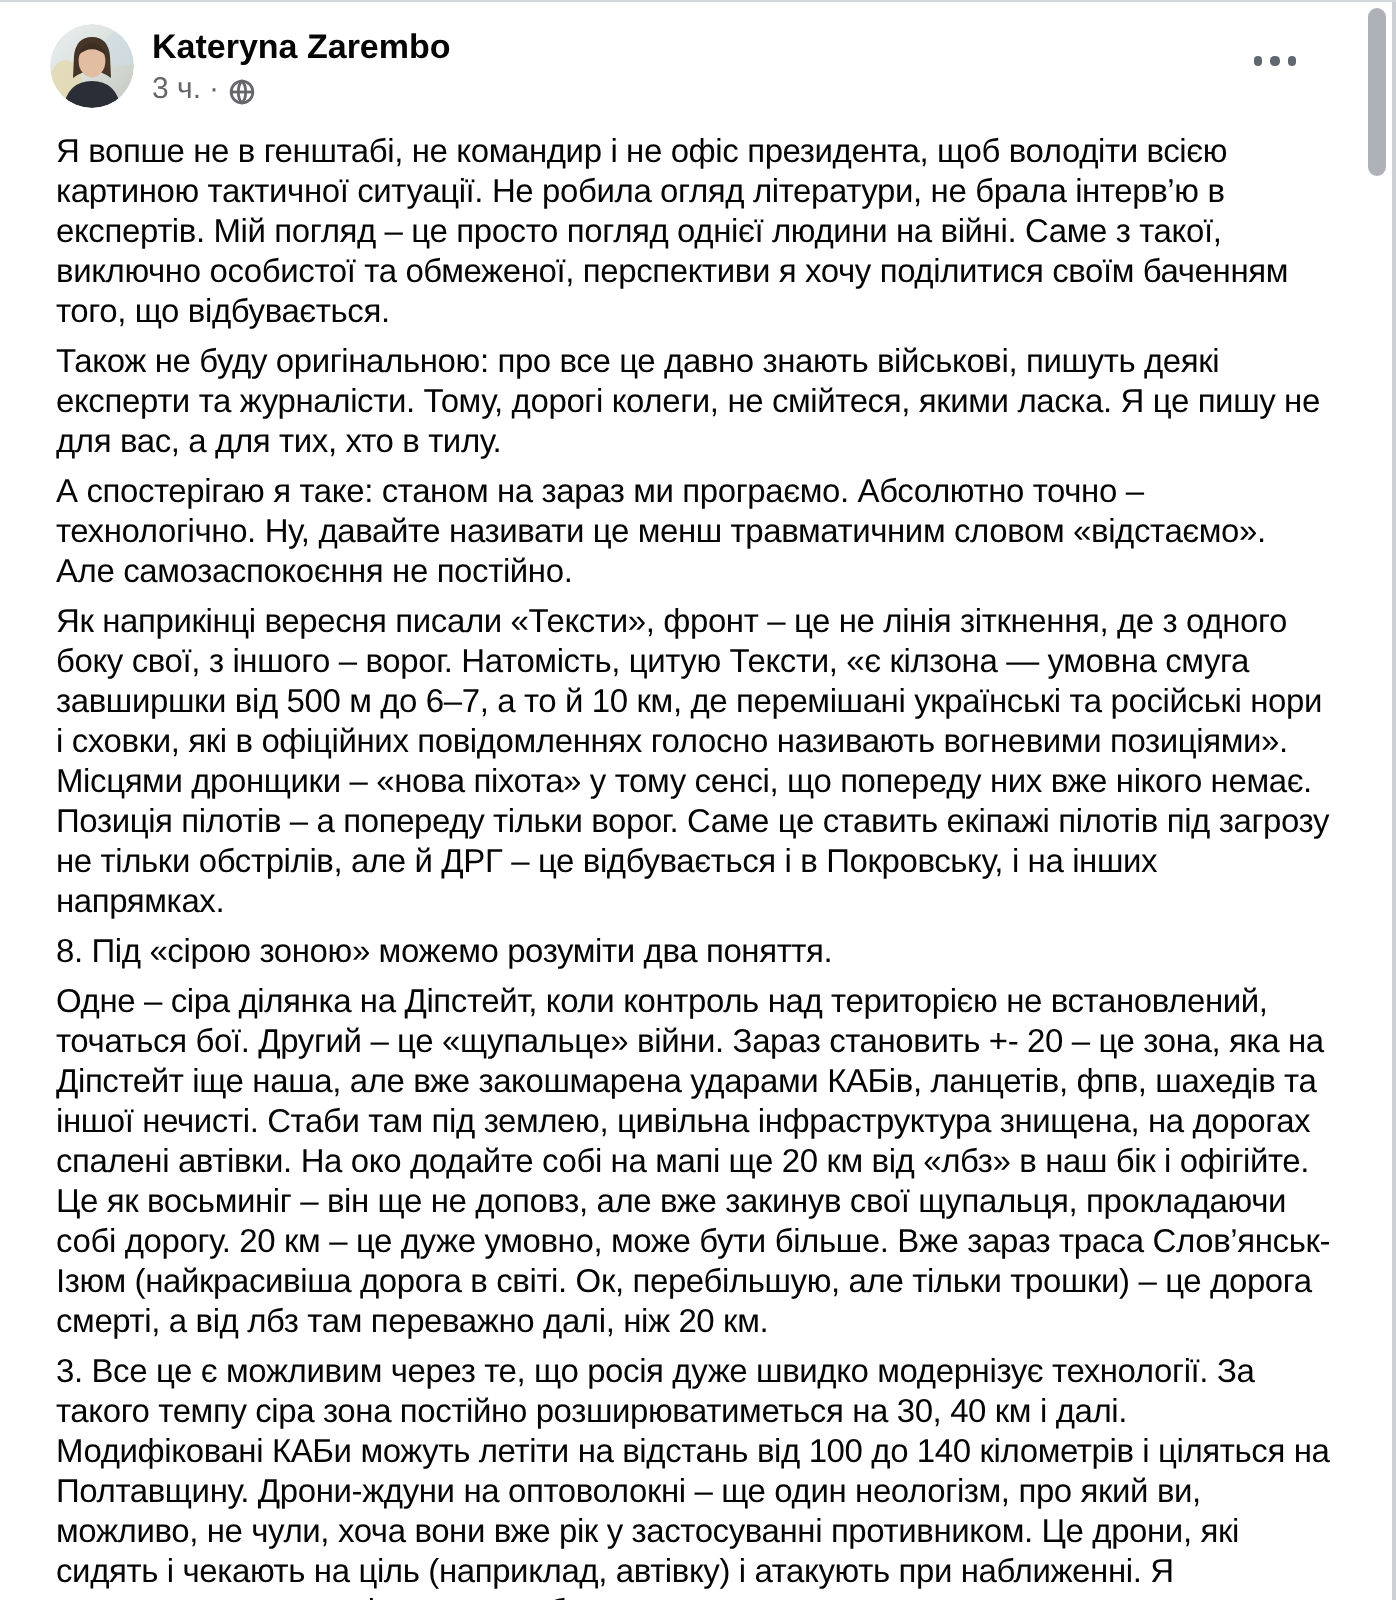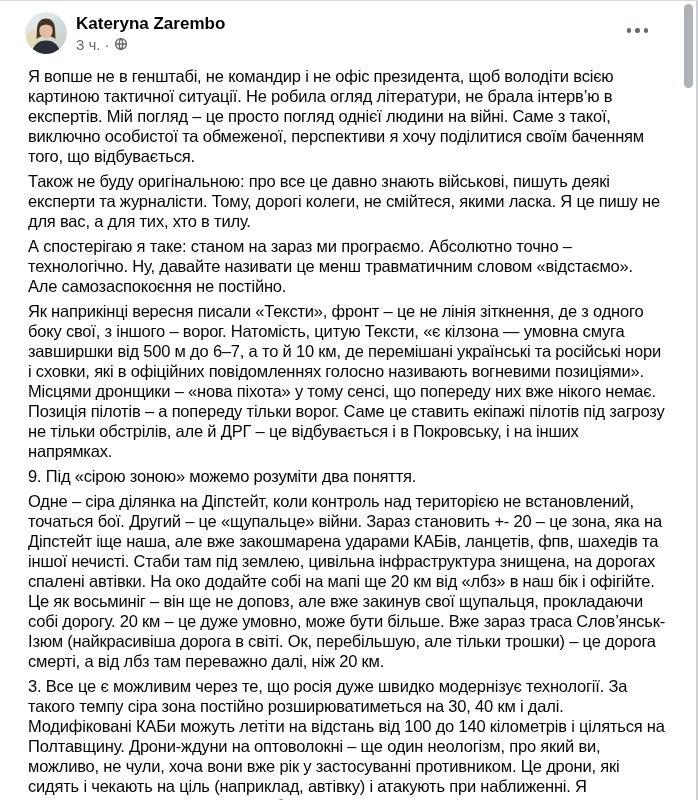--- a/index.html
+++ b/index.html
@@ -52,20 +52,21 @@
   }
   .author {
     font-size: 17px;
     font-weight: 700;
     color: #050505;
     line-height: 20px;
     cursor: pointer;
   }
   .meta {
     display: flex;
+    align-items: center;
     gap: 4px;
     margin-top: 2px;
     font-size: 15px;
     color: #65676b;
     line-height: 18px;
   }
   .globe { display: inline-flex; margin-top: 1px; }
   .more {
     background: none;
     border: none;
@@ -147,18 +148,18 @@
       <span class="dot"></span>
       <span class="dot"></span>
     </button>
   </header>
 
   <div class="post-body">
     <p>Я вопше не в генштабі, не командир і не офіс президента, щоб володіти всією картиною тактичної ситуації. Не робила огляд літератури, не брала інтерв’ю в експертів. Мій погляд – це просто погляд однієї людини на війні. Саме з такої, виключно особистої та обмеженої, перспективи я хочу поділитися своїм баченням того, що відбувається.</p>
     <p>Також не буду оригінальною: про все це давно знають військові, пишуть деякі експерти та журналісти. Тому, дорогі колеги, не смійтеся, якими ласка. Я це пишу не для вас, а для тих, хто в тилу.</p>
     <p>А спостерігаю я таке: станом на зараз ми програємо. Абсолютно точно – технологічно. Ну, давайте називати це менш травматичним словом «відстаємо». Але самозаспокоєння не постійно.</p>
     <p>Як наприкінці вересня писали «Тексти», фронт – це не лінія зіткнення, де з одного боку свої, з іншого – ворог. Натомість, цитую Тексти, «є кілзона — умовна смуга завширшки від 500 м до 6–7, а то й 10 км, де перемішані українські та російські нори і сховки, які в офіційних повідомленнях голосно називають вогневими позиціями». Місцями дронщики – «нова піхота» у тому сенсі, що попереду них вже нікого немає. Позиція пілотів – а попереду тільки ворог. Саме це ставить екіпажі пілотів під загрозу не тільки обстрілів, але й ДРГ – це відбувається і в Покровську, і на інших напрямках.</p>
-    <p>9. Під «сірою зоною» можемо розуміти два поняття.</p>
+    <p>8. Під «сірою зоною» можемо розуміти два поняття.</p>
     <p>Одне – сіра ділянка на Діпстейт, коли контроль над територією не встановлений, точаться бої. Другий – це «щупальце» війни. Зараз становить +- 20 – це зона, яка на Діпстейт іще наша, але вже закошмарена ударами КАБів, ланцетів, фпв, шахедів та іншої нечисті. Стаби там під землею, цивільна інфраструктура знищена, на дорогах спалені автівки. На око додайте собі на мапі ще 20 км від «лбз» в наш бік і офігійте.  Це як восьминіг – він ще не доповз, але вже закинув свої щупальця, прокладаючи собі дорогу. 20 км – це дуже умовно, може бути більше. Вже зараз траса Слов’янськ-Ізюм (найкрасивіша дорога в світі. Ок, перебільшую, але тільки трошки) – це дорога смерті, а від лбз там переважно далі, ніж 20 км.</p>
     <p>3. Все це є можливим через те, що росія дуже швидко модернізує технології. За такого темпу сіра зона постійно розширюватиметься на 30, 40 км і далі. Модифіковані КАБи можуть летіти на відстань від 100 до 140 кілометрів і ціляться на Полтавщину. Дрони-ждуни на оптоволокні – ще один неологізм, про який ви, можливо, не чули, хоча вони вже рік у застосуванні противником. Це дрони, які сидять і чекають на ціль (наприклад, автівку) і атакують при наближенні. Я впевнена, що є купа інших розробок, з якими конкретно я не стикалася.</p>
   </div>
 
 </div>
 
 </body></html>

